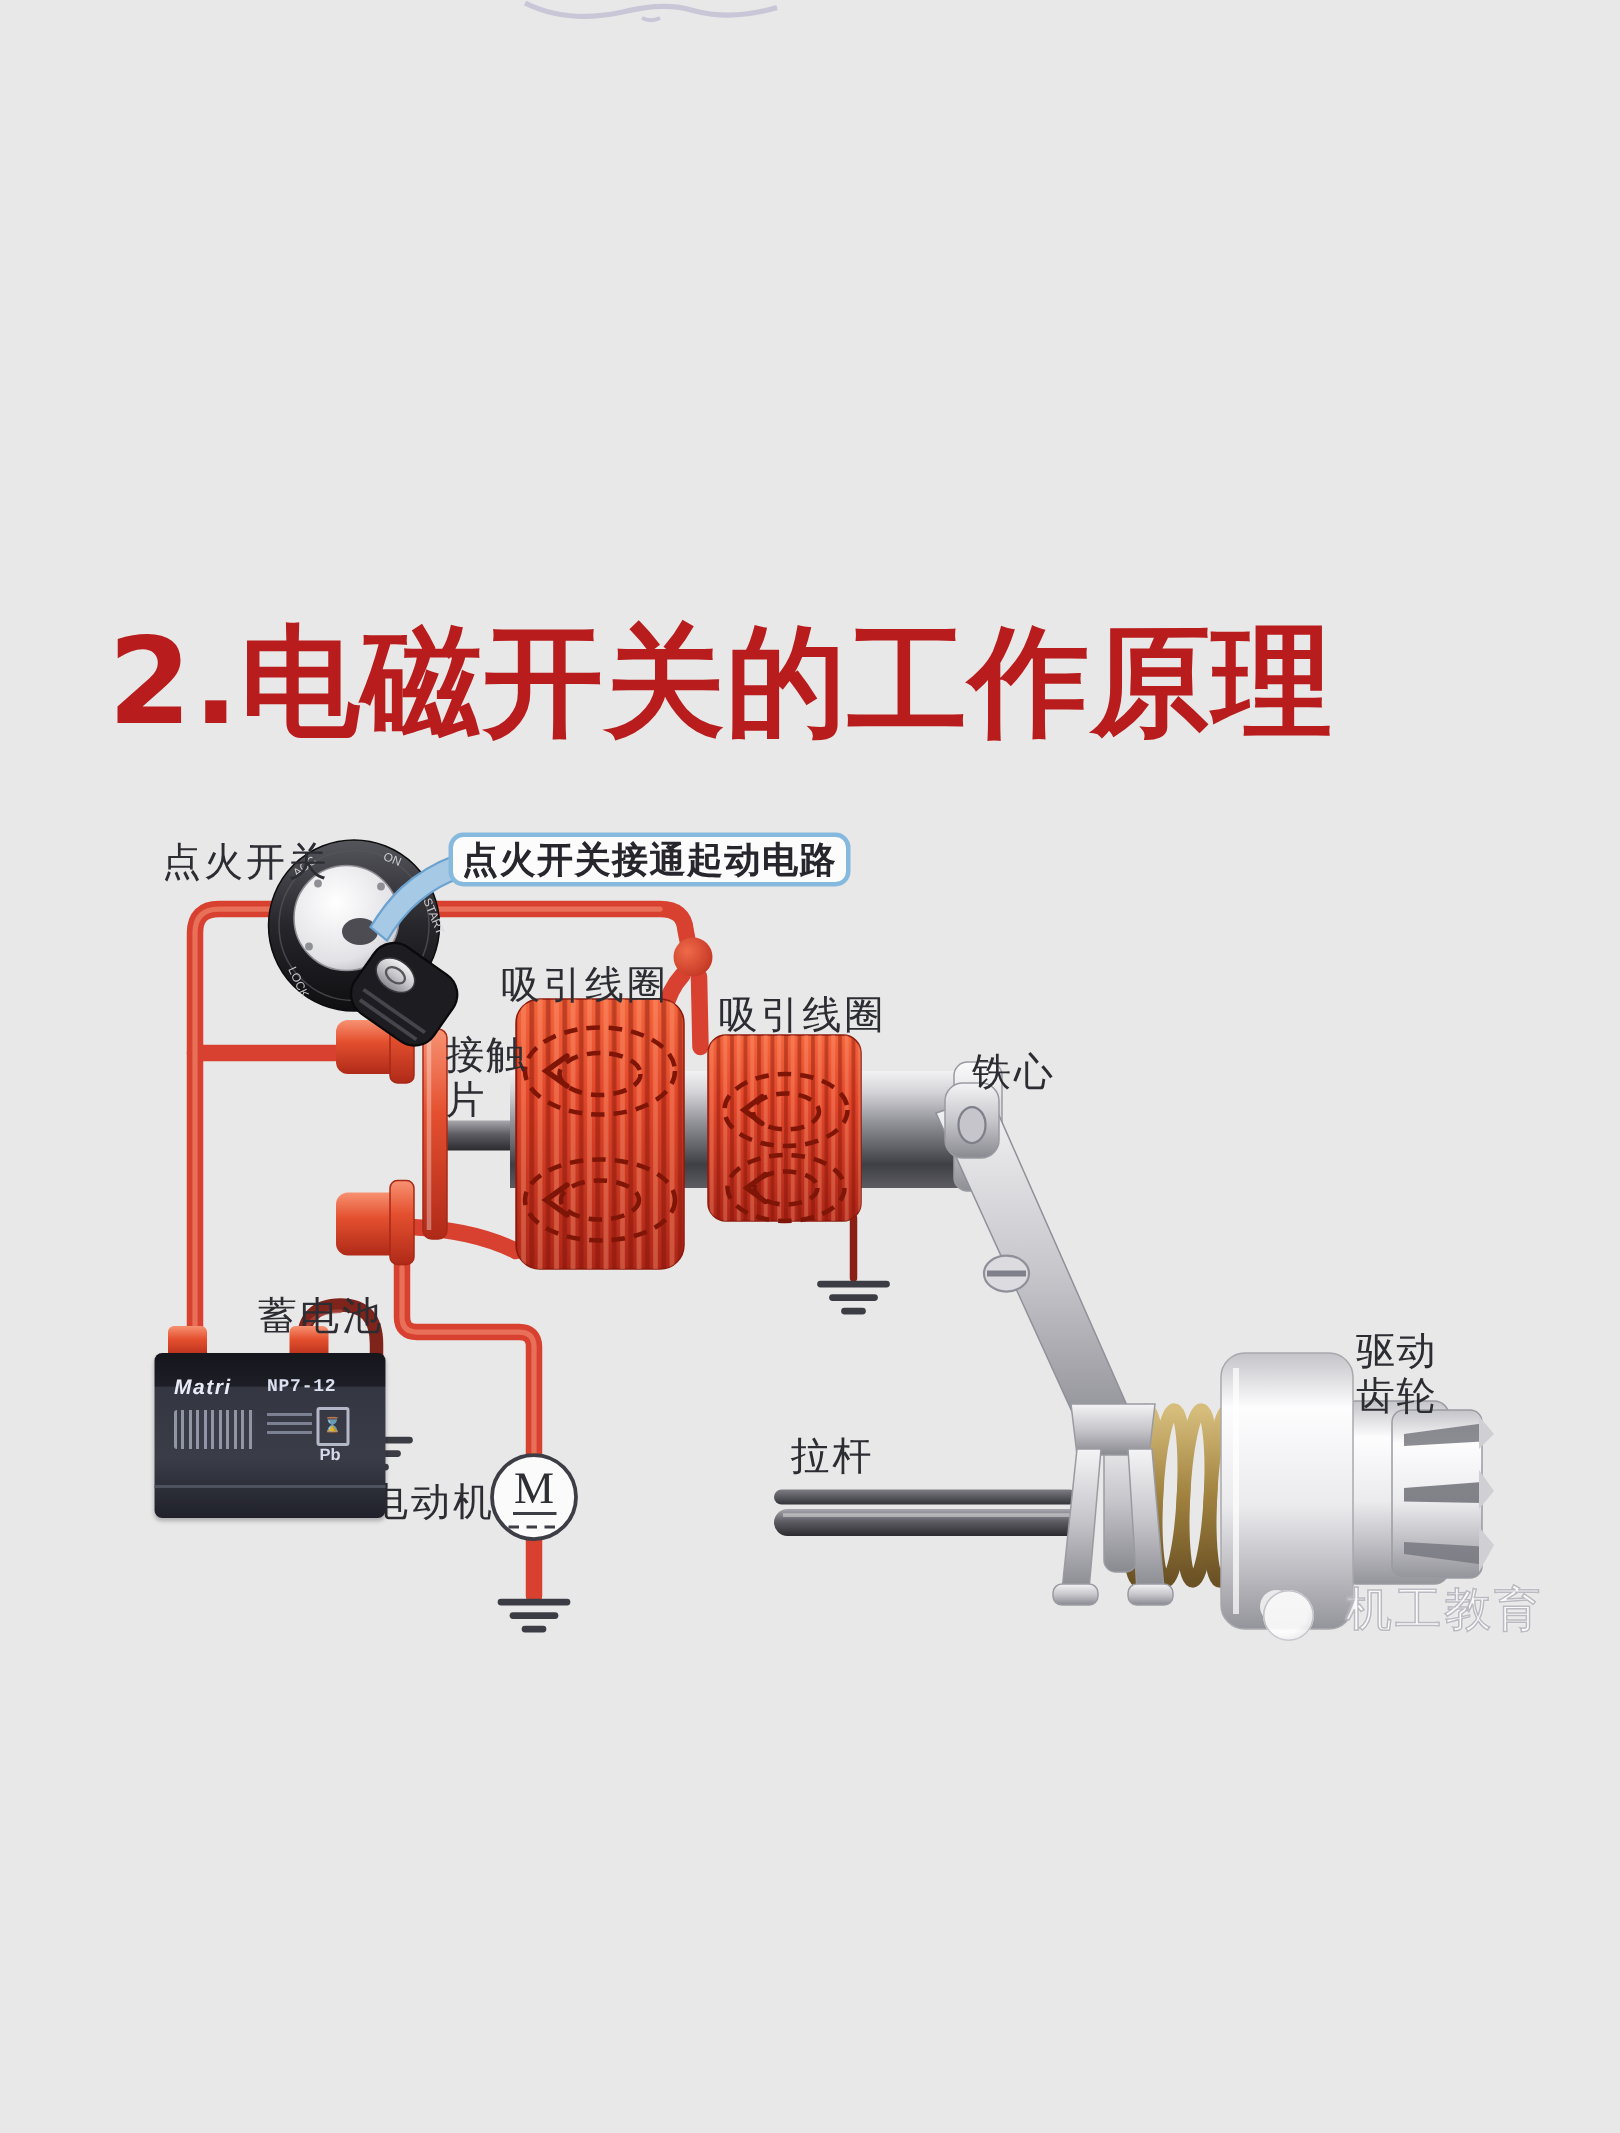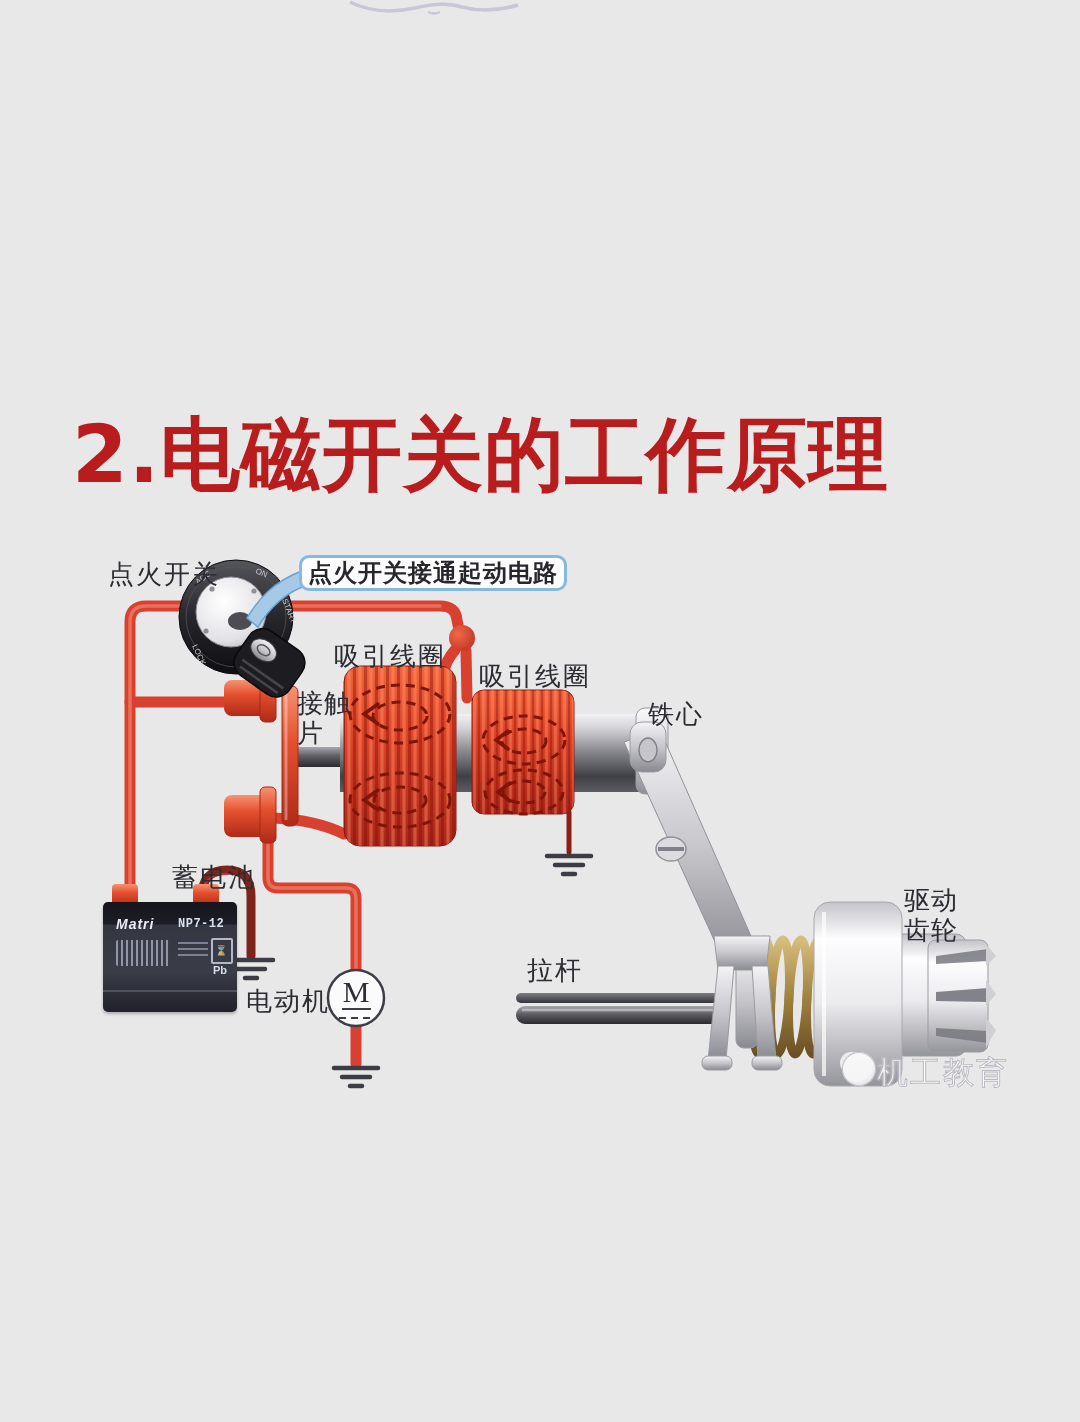--- a/index.html
+++ b/index.html
@@ -22,21 +22,21 @@
   }
   .lbl.two-line{white-space:normal;width:76px;letter-spacing:1px;}
   .callout{
     position:absolute;left:299px;top:555px;width:262px;height:30px;
     background:#fcfcfd;border:3px solid #85b9de;border-radius:10px;
     display:flex;align-items:center;justify-content:center;
     font-size:24px;font-weight:bold;color:#26262c;letter-spacing:1px;
   }
   svg.layer{position:absolute;left:0;top:0;}
   .battery{
-    position:absolute;left:103px;top:902px;width:134px;height:110px;
+    position:absolute;left:103px;top:902px;width:154px;height:110px;
     background:linear-gradient(#15161c 0px,#1d1e26 22px,#343641 23px,#3a3c48 70px,#2b2d37 92px,#20212a 110px);
     border-radius:5px;box-shadow:0 2px 3px rgba(0,0,0,.25);
   }
   .bat-brand{
     position:absolute;left:13px;top:14px;
     font-family:"Liberation Sans",sans-serif;font-style:italic;
     font-weight:bold;font-size:14px;color:#e9ecf6;letter-spacing:1px;
   }
   .bat-model{
     position:absolute;left:75px;top:15px;
@@ -58,21 +58,21 @@
     border:2px solid #c9cedf;border-radius:2px;opacity:.85;
     font-family:"Liberation Sans",sans-serif;font-size:10px;font-weight:bold;
     color:#d6dbea;text-align:center;line-height:22px;
   }
   .bat-pb{
     position:absolute;left:110px;top:62px;
     font-family:"Liberation Sans",sans-serif;font-size:11px;font-weight:bold;color:#d6dbea;text-align:right;
   }
   .bat-seam{position:absolute;left:0;top:88px;width:100%;height:2px;background:#565a68;opacity:.8;}
   .watermark{
-    position:absolute;left:842px;top:1052px;display:flex;align-items:flex-start;gap:1px;
+    position:absolute;left:842px;top:1052px;display:flex;align-items:flex-end;gap:21px;
     opacity:.9;
   }
   .wm-logo{
     width:34px;height:34px;border-radius:50%;
     background:radial-gradient(circle at 40% 35%,#ffffff 55%,#d9d9de 100%);
     box-shadow:-8px -6px 0 -6px #f2f2f4, 0 0 0 1px #c4c4cb inset;
   }
   .wm-text{
     font-size:31px;letter-spacing:2px;color:rgba(252,252,253,.82);
     -webkit-text-stroke:1px #b6b6be;

